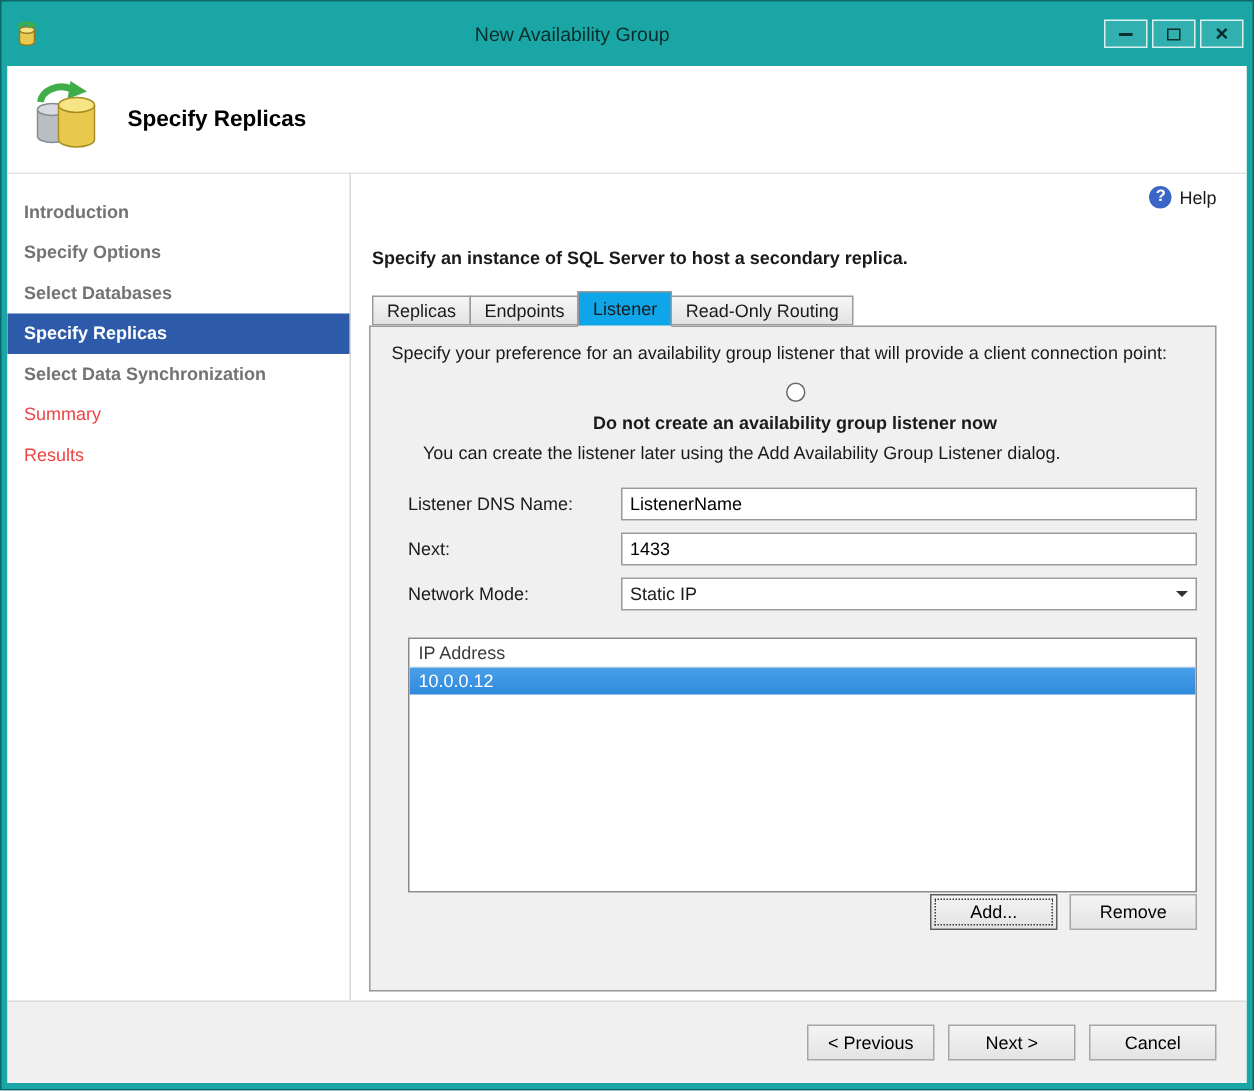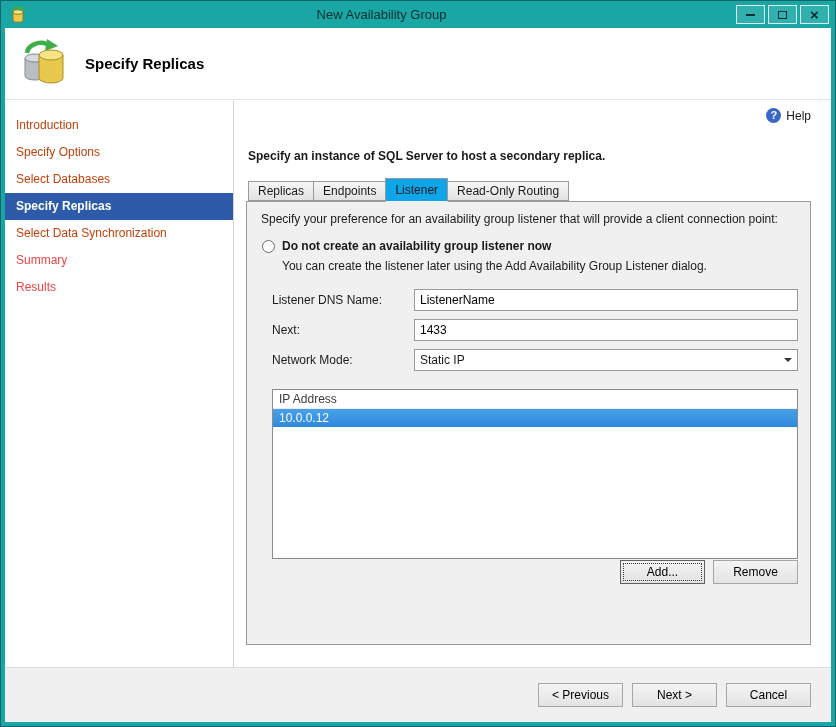--- a/index.html
+++ b/index.html
@@ -8,21 +8,21 @@
 
   .window {
     width:836px; height:727px;
     border:1px solid #0c6868;
     background:#1ba6a6;
     display:flex; flex-direction:column;
     overflow:hidden;
   }
 
   
-  .titlebar { height:27px; display:flex; align-items:center; padding:0 6px; flex:0 0 auto; }
+  .titlebar { height:43px; display:flex; align-items:center; padding:0 6px; flex:0 0 auto; }
   .titlebar-icon { width:18px; height:18px; margin-left:2px; flex:0 0 auto; }
   .titlebar-title { flex:1; text-align:center; font-size:13px; color:#072e2e; }
   .caption-buttons { display:flex; gap:3px; }
   .cap-btn {
     width:29px; height:19px;
     border:1px solid #d9efef; background:rgba(255,255,255,0.10);
     display:flex; align-items:center; justify-content:center;
     color:#052b2b; cursor:default;
   }
   .glyph-min { width:9px; height:0; border-bottom:2px solid #0a2f2f; }
@@ -33,21 +33,21 @@
   .client { flex:1; margin:0 4px 4px 4px; background:#ffffff; display:flex; flex-direction:column; min-height:0; }
 
   .header { height:72px; flex:0 0 auto; display:flex; align-items:center; padding:0 14px; gap:18px; background:#fff; border-bottom:1px solid #e3e3e3; }
   .header-title { font-size:15px; font-weight:bold; color:#000; }
 
   .body { flex:1; display:flex; min-height:0; }
 
   
   .sidebar { width:229px; flex:0 0 auto; background:#fff; border-right:1px solid #d6d6d6; padding-top:12px; }
   .nav-item { font-size:12px; padding:6px 11px; line-height:15px; white-space:nowrap; }
-  .nav-item.link { color:#c2410c; cursor:pointer; }
+  .nav-item.link { color:#737373; cursor:pointer;font-weight:bold; }
   .nav-item.active { background:#2d5ba9; color:#ffffff; font-weight:bold; }
   .nav-item.disabled { color:#ef4444; }
 
   
   .main { flex:1; min-width:0; display:flex; flex-direction:column; padding:8px 20px 0 12px; background:#fff; overflow:hidden; }
   .help-link { align-self:flex-end; display:flex; align-items:center; gap:5px; font-size:12px; cursor:pointer; }
   .help-icon { width:15px; height:15px; border-radius:50%; background:#3a66c8; color:#fff; font-weight:bold; font-size:11px; text-align:center; line-height:15px; }
   .instruction { font-size:12px; font-weight:bold; margin:26px 0 14px 2px; }
 
   .tabs { display:flex; align-items:flex-end; padding-left:2px; position:relative; }
@@ -64,21 +64,21 @@
   .tab-panel {
     border:1px solid #9a9a9a; background:#f0f0f0;
     height:444px; flex:0 0 auto;
     padding:10px 12px 8px 12px;
     display:flex; flex-direction:column;
     position:relative; z-index:1;
   }
   .panel-intro { font-size:12px; margin-left:2px; }
 
   .option { margin-top:13px; }
-  .option-head { display:flex; align-items:center; gap:7px; margin-left:3px; cursor:pointer; }
+  .option-head { display:flex; align-items:center; gap:7px; margin-left:3px; cursor:pointer;flex-direction:column; }
   .radio { width:13px; height:13px; border:1px solid #6b6b6b; border-radius:50%; background:#fff; position:relative; flex:0 0 auto; }
   .radio.checked::after { content:""; position:absolute; inset:3px; border-radius:50%; background:#1d1d1d; }
   .option-label { font-size:12px; font-weight:bold; }
   .option-desc { font-size:12px; margin:6px 0 0 23px; }
 
   .form { margin:16px 0 0 13px; }
   .form-row { display:flex; align-items:center; margin-bottom:8px; }
   .form-label { width:142px; flex:0 0 auto; font-size:12px; }
   .textbox {
     flex:1; height:22px; background:#fff; border:1px solid #9a9a9a;

